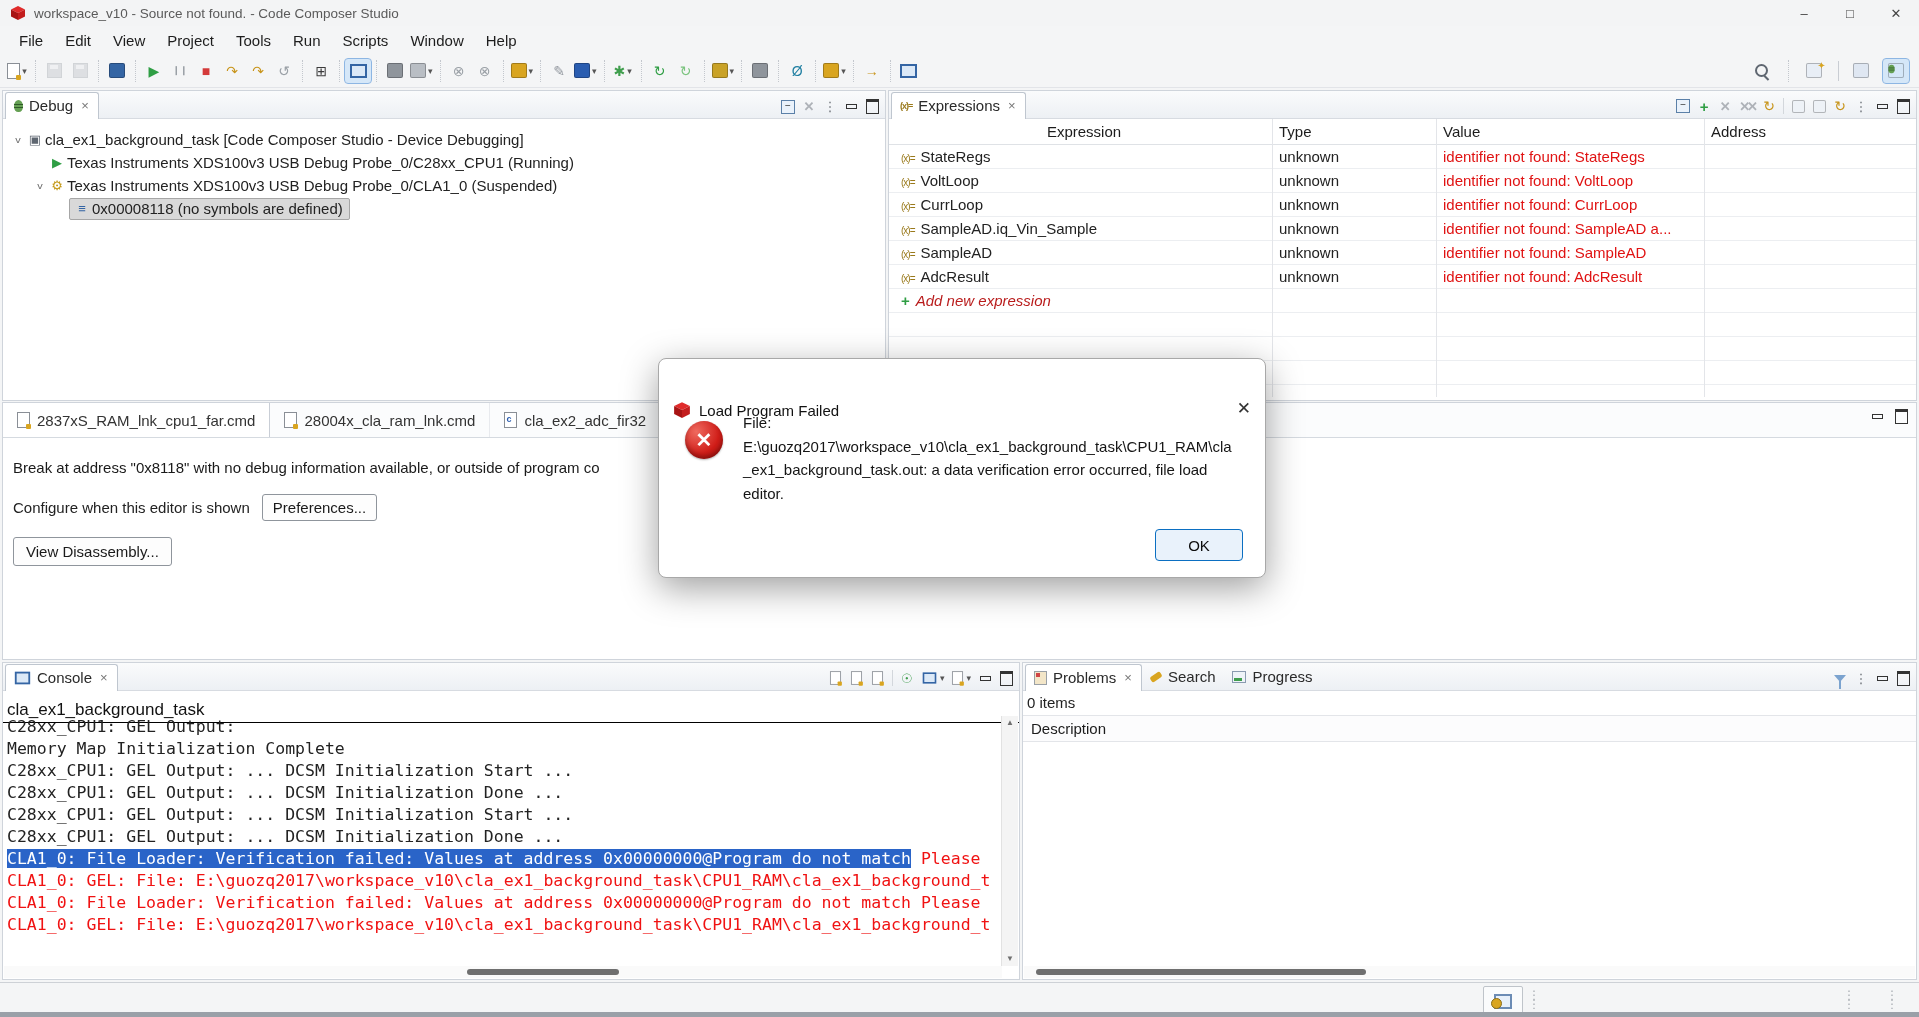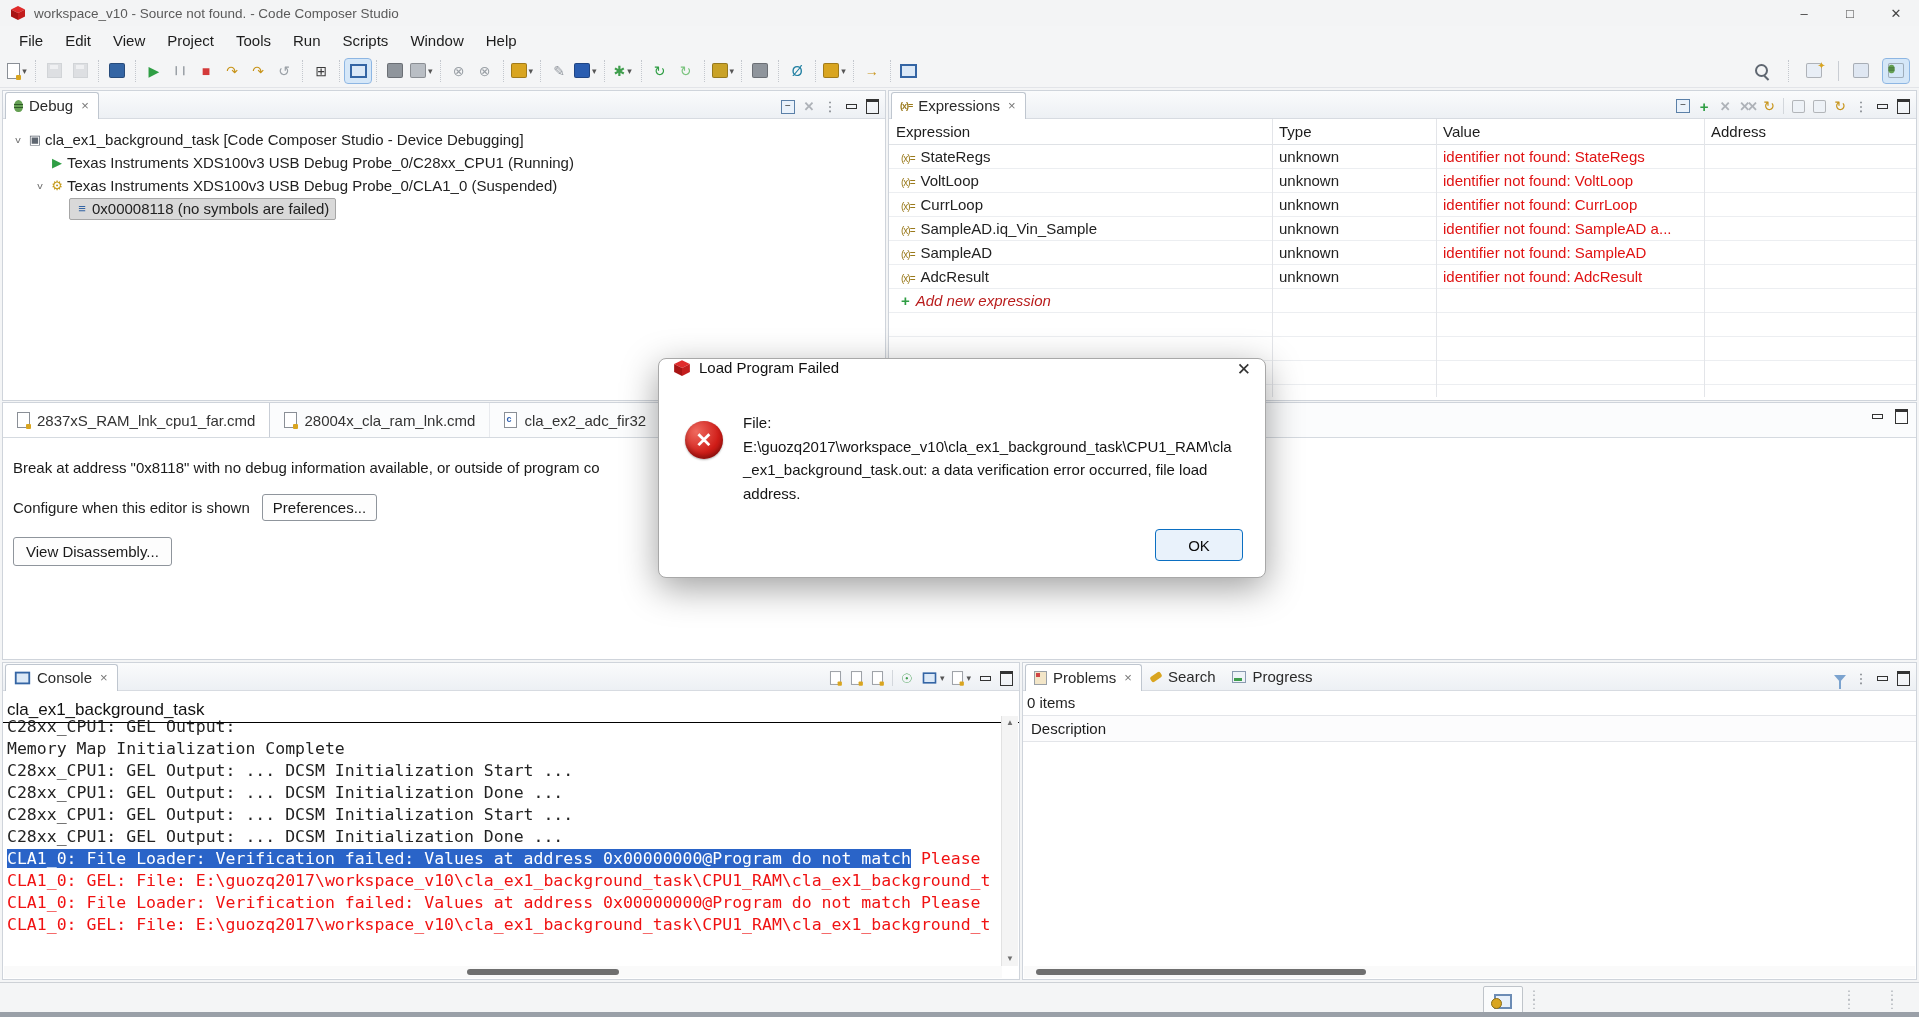--- a/index.html
+++ b/index.html
@@ -96,21 +96,21 @@
   .vscroll .up,.vscroll .dn{position:absolute;left:0;width:16px;height:14px;color:#707070;font-size:8px;text-align:center;line-height:14px;}
   .vscroll .dn{bottom:0;}
   .hscroll{position:absolute;left:1px;bottom:1px;height:12px;right:17px;background:#fafafa;}
   .hthumb{position:absolute;top:3px;height:6px;background:#6f6f6f;border-radius:3px;}
   
   #problems .items{height:24px;line-height:24px;padding-left:4px;font-size:15px;border-bottom:1px solid #e3e5e9;}
   #problems .colhdr{height:25px;line-height:25px;padding-left:8px;font-size:15px;background:#fcfcfd;border-bottom:1px solid #e3e5e9;color:#1c1c1c;}
   
   #dialog{position:absolute;left:658px;top:358px;width:606px;height:218px;background:#fff;
           border:1px solid #a8a8a8;border-radius:8px;box-shadow:0 10px 36px rgba(0,0,0,.38);z-index:50;}
-  #dialog .dttl{height:40px;display:flex;align-items:flex-start;padding:0 14px;}
+  #dialog .dttl{height:40px;display:flex;align-items:flex-end;padding:0 14px;margin-top:20px;}
   #dialog .dttl .t{margin-left:8px;font-size:15px;color:#111;}
   #dialog .dclose{margin-left:auto;font-size:17px;color:#333;}
   .err-ic{position:absolute;left:26px;top:62px;width:38px;height:38px;border-radius:50%;
           background:radial-gradient(circle at 30% 28%,#ef6a5f,#d01d18 60%,#a70f0c);
           box-shadow:inset 0 -3px 5px rgba(0,0,0,.3),0 1px 2px rgba(0,0,0,.3);
           color:#fff;font-weight:bold;font-size:20px;display:flex;align-items:center;justify-content:center;}
   #dialog .dmsg{position:absolute;left:84px;top:52px;width:505px;font-size:15px;line-height:23.5px;color:#151515;}
   #dialog .okbtn{position:absolute;right:22px;bottom:16px;width:86px;height:30px;background:#e9f2fb;
           border:1px solid #0b6fc2;border-radius:4px;font-size:15px;color:#0d0d0d;
           display:flex;align-items:center;justify-content:center;}
@@ -355,21 +355,21 @@
         </span>
         <span class="tree-row" style="padding-left: 30px;">
           <span class="chev">v</span>
           <span class="ti" style="color: rgb(197, 154, 26);">⚙</span>
           <span>Texas Instruments XDS100v3 USB Debug Probe_0/CLA1_0 (Suspended)</span>
         </span>
         <span class="tree-row" style="padding-left: 52px;">
           <span class="chev"></span>
           <span class="tree-sel">
             <span class="ti" style="color: rgb(52, 101, 164);">≡</span>
-            <span>0x00008118  (no symbols are failed)</span>
+            <span>0x00008118  (no symbols are defined)</span>
           </span>
         </span>
       </div>
   </div>
 
   <div class="panel" id="expressions" style="left:888px;top:90px;width:1029px;height:311px;">
     <div class="panel-hdr">
       <span class="tab active">
         <span class="exprtab-ic">(x)=</span>
         <span>Expressions</span>
@@ -395,21 +395,21 @@
         <span class="ht">
             <span class="win-min"></span>
           </span>
         <span class="ht">
             <span class="win-max"></span>
           </span>
       </span>
     </div>
     <div class="etable" id="expr-table">
         <div class="erow hdr">
-          <span class="ecell" style="width: 383px;">Expression</span>
+          <span class="ecell" style="width: 383px; text-align: center;">Expression</span>
           <span class="ecell" style="width: 164px;">Type</span>
           <span class="ecell" style="width: 268px;">Value</span>
           <span class="ecell" style="width: 212px;">Address</span>
         </div>
         <div class="erow">
           <span class="ecell" style="width: 383px; padding-left: 0px;"><span class="expr-ic">(x)=</span><span>StateRegs</span></span>
           <span class="ecell" style="width: 164px;">unknown</span>
           <span class="ecell val-red" style="width: 268px;">identifier not found: StateRegs</span>
           <span class="ecell" style="width: 212px;"></span>
         </div>
@@ -612,21 +612,21 @@
         <polygon points="15,4.5 8,8 8,15 15,11.5" fill="#c31d1d"></polygon>
       </svg>
       <span class="t">Load Program Failed</span>
       <span class="dclose">✕</span>
     </div>
     <div class="err-ic">✕</div>
     <div class="dmsg">
       <div>File:</div>
       <div>E:\guozq2017\workspace_v10\cla_ex1_background_task\CPU1_RAM\cla</div>
       <div>_ex1_background_task.out: a data verification error occurred, file load</div>
-      <div>address.</div>
+      <div>editor.</div>
     </div>
     <div class="okbtn">OK</div>
   </div>
 
   <div id="statusbar">
     <span class="sb-btn">
         <span class="sb-mon"></span>
       </span>
     <span class="grip" style="left:1528px;">⋮<br>⋮</span>
     <span class="grip" style="left:1843px;">⋮<br>⋮</span>

